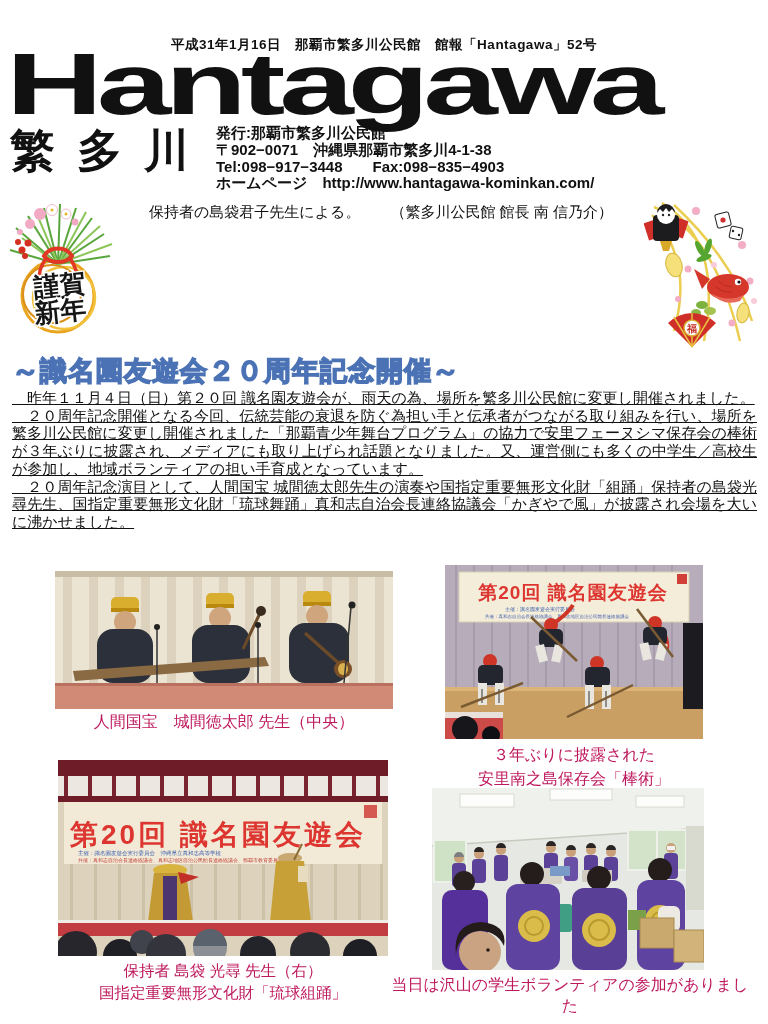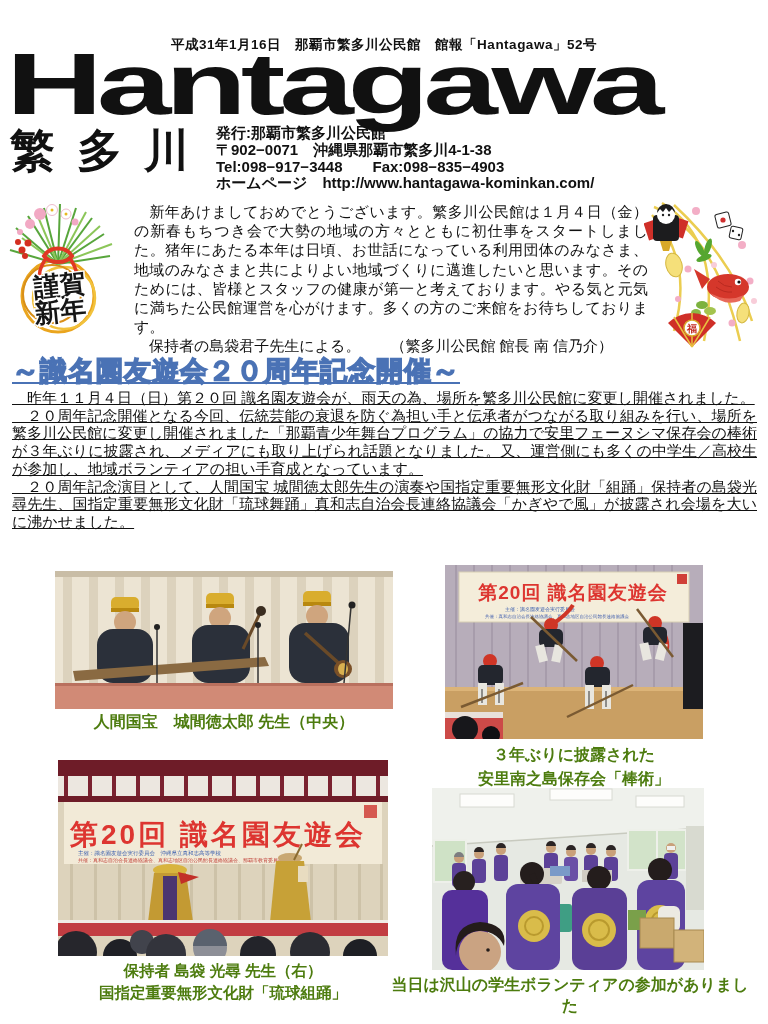--- a/index.html
+++ b/index.html
@@ -22,30 +22,30 @@
     letter-spacing:22px; white-space:nowrap; }
 
   .publisher { left:216px; top:94px; font-size:15px; line-height:16.8px;
     font-weight:700; white-space:nowrap; }
 
   .greeting { left:134px; top:171px; width:514px; font-size:15px;
     line-height:19.2px; text-align:justify; }
   .greeting p { margin:0; }
 
   .section-heading { left:12px; top:322px; margin:0; font-size:27px; font-weight:bold;
-    color:#c9ca6b; -webkit-text-stroke:1.5px #4a72b5; letter-spacing:1px; white-space:nowrap;text-decoration:underline; }
+    color:#c9ca6b; -webkit-text-stroke:1.5px #4a72b5; letter-spacing:1px; white-space:nowrap; }
 
   .article { left:12px; top:358px; width:745px; font-size:15px;
     line-height:17.7px; text-align:justify;text-decoration:underline; }
   .article p { margin:0; }
 
   .photo { overflow:hidden; }
   .photo svg { display:block; }
 
-  .cap { text-align:center; font-weight:bold; color:#4d7c0f; }
+  .cap { text-align:center; font-weight:normal; color:#be185d; }
   .cap1 { left:40px;  top:681px; width:368px; font-size:16px; }
   .cap2 { left:430px; top:712px; width:288px; font-size:16px; line-height:24px; }
   .cap3 { left:25px;  top:929px; width:396px; font-size:15.5px; line-height:21.5px; }
   .cap4 { left:390px; top:944px; width:360px; font-size:16px; }
 
   .p1 { left:55px;  top:540px; width:338px; height:138px; }
   .p2 { left:445px; top:534px; width:258px; height:174px; }
   .p3 { left:58px;  top:729px; width:330px; height:196px; }
   .p4 { left:432px; top:757px; width:272px; height:183px; }
 
@@ -110,21 +110,20 @@
       <path d="M46,60 C40,70 38,76 40,84" stroke-width="3.5"></path>
       <path d="M70,60 C76,70 78,76 76,84" stroke-width="3.5"></path>
     </g>
     <g transform="rotate(-6 60 100)" font-weight="bold" font-size="26" fill="#151515" stroke="#ffffff" stroke-width="3" paint-order="stroke" text-anchor="middle">
       <text x="61" y="96">謹賀</text>
       <text x="59" y="122">新年</text>
     </g>
   </svg>
 
   <div class="abs greeting">
-    <p>　新年あけましておめでとうございます。繁多川公民館は１月４日（金）の新春もちつき会で大勢の地域の方々とともに初仕事をスタートしました。猪年にあたる本年は日頃、お世話になっている利用団体のみなさま、地域のみなさまと共によりよい地域づくりに邁進したいと思います。そのためには、皆様とスタッフの健康が第一と考えております。やる気と元気に満ちた公民館運営を心がけます。多くの方のご来館をお待ちしております。</p>
     <p>　保持者の島袋君子先生による。　　（繁多川公民館 館長 南 信乃介）</p>
   </div>
 
   <svg class="abs deco-r" viewBox="0 0 120 150">
     <g stroke="#e9c83e" stroke-width="2.5" fill="none" opacity=".9">
       <path d="M10,6 Q70,30 96,140"></path>
         <path d="M18,2 Q80,40 60,140"></path>
       <path d="M30,4 Q90,60 108,120"></path>
         <path d="M8,14 Q50,60 30,130"></path>
     </g>

